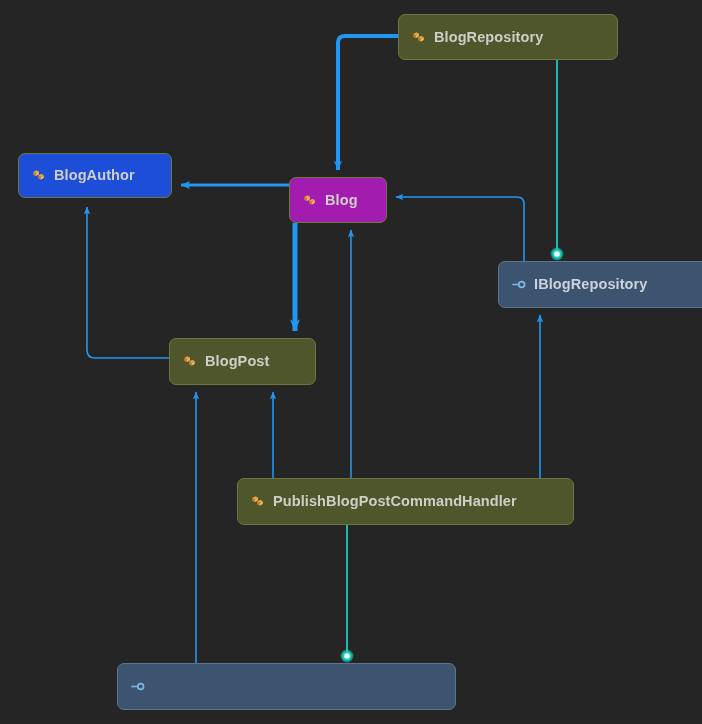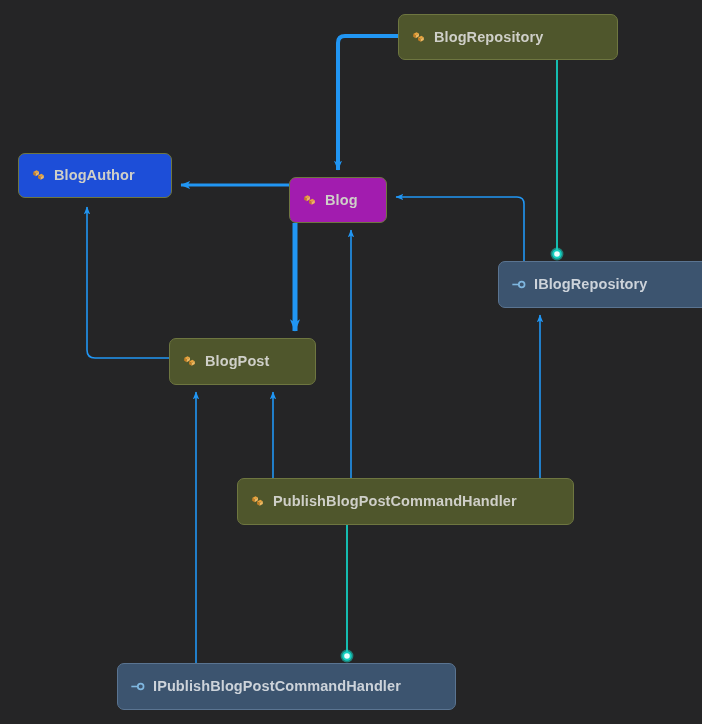--- a/index.html
+++ b/index.html
@@ -161,16 +161,15 @@
             <path d="M7.6 8.0 L10.0 9.4 L10.0 12.0 L7.6 10.6 Z" fill="#c77e22"></path>
             <path d="M10.0 9.4 L13.0 7.7 L13.0 10.3 L10.0 12.0 Z" fill="#f0b961"></path>
           </svg></span>
         <span class="node-label">PublishBlogPostCommandHandler</span>
       </div>
       <div class="node iface" style="left: 117px; top: 663px; width: 339px; height: 47px; background: rgb(60, 84, 111); border-color: rgb(90, 116, 145);">
         <span class="node-icon"><svg viewBox="0 0 16 16" width="17" height="17">
             <line x1="2.2" y1="8" x2="8.4" y2="8" stroke="#7fb7e0" stroke-width="1.5"></line>
             <circle cx="11" cy="8" r="2.7" fill="none" stroke="#7fb7e0" stroke-width="1.6"></circle>
           </svg></span>
-        <span class="node-label">IPublishBlogPostCommandHandler</span>
       </div>
     </div>
 </div>
 
 </body></html>

